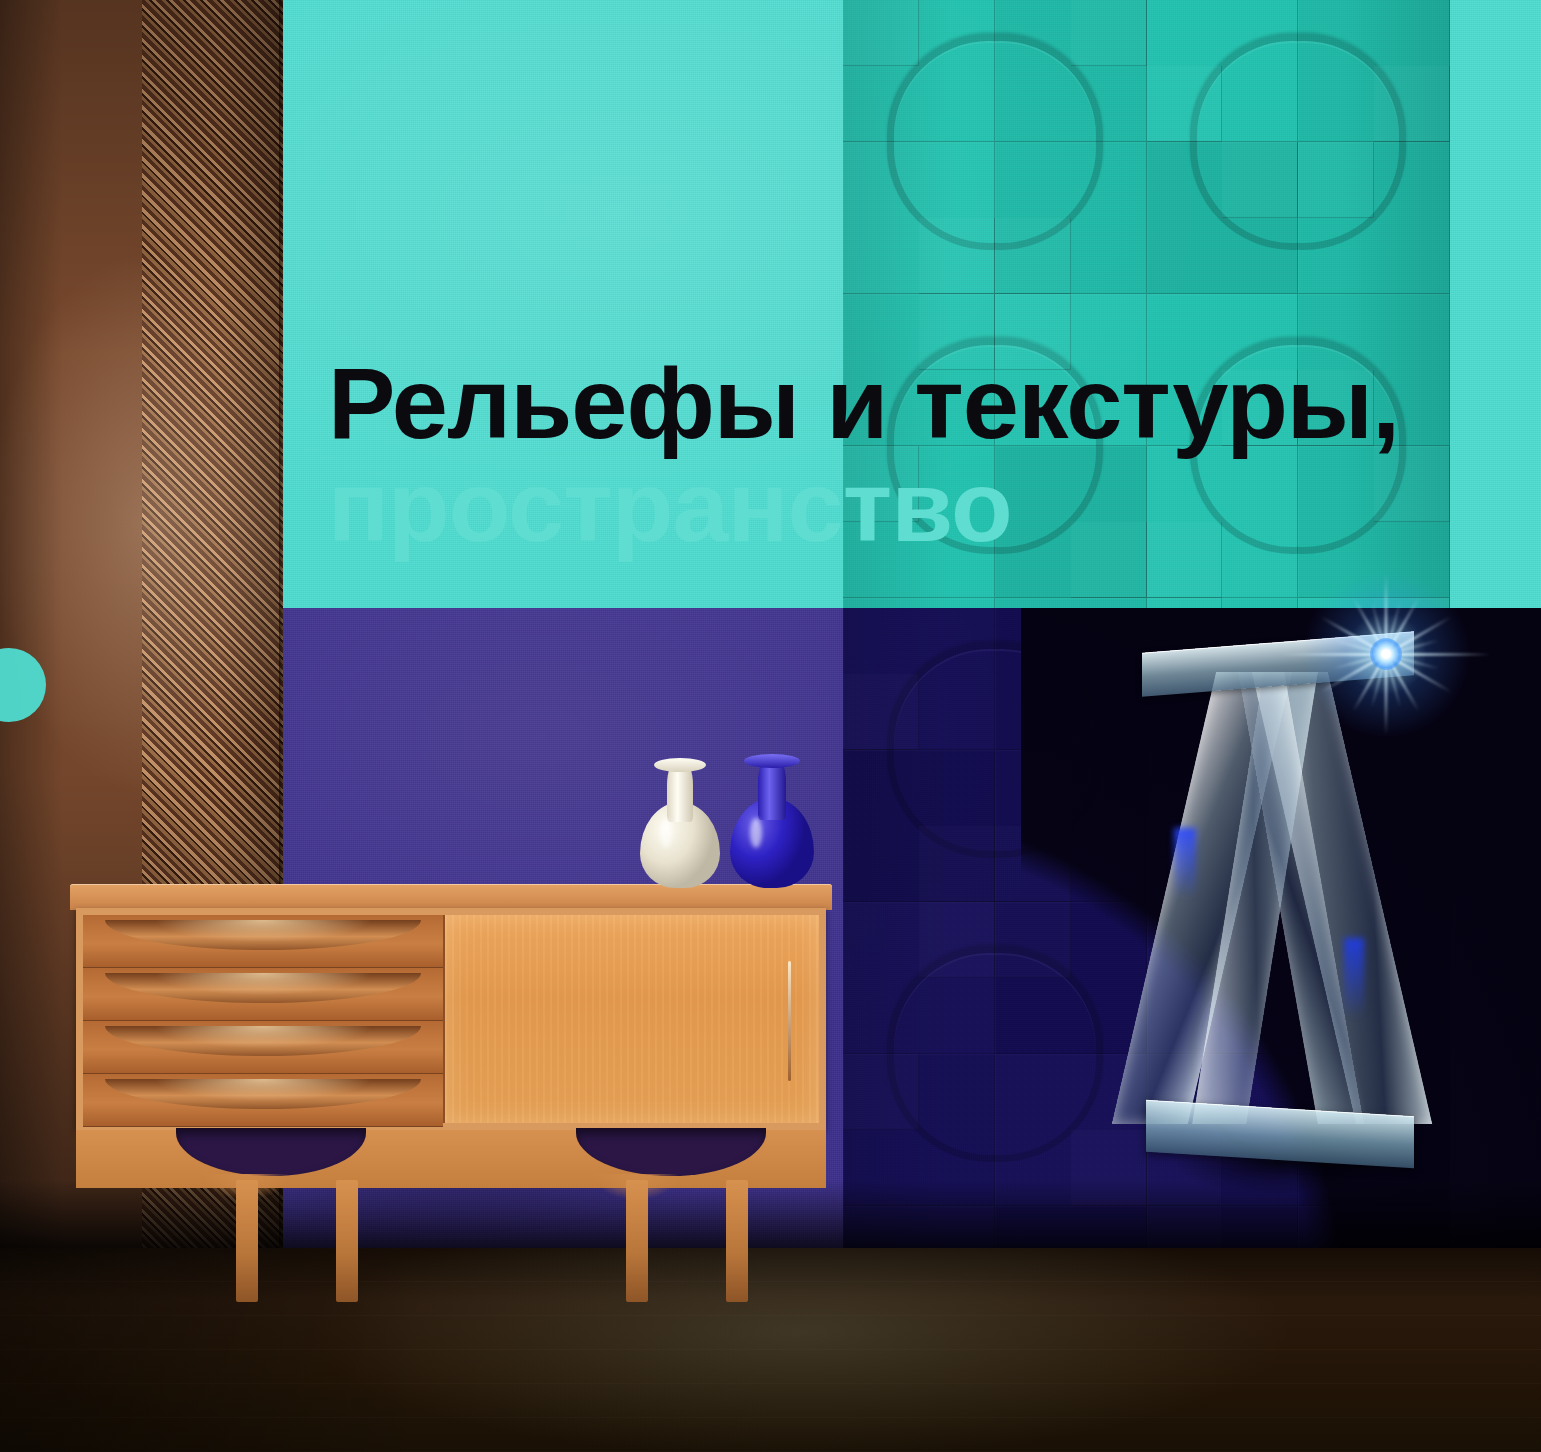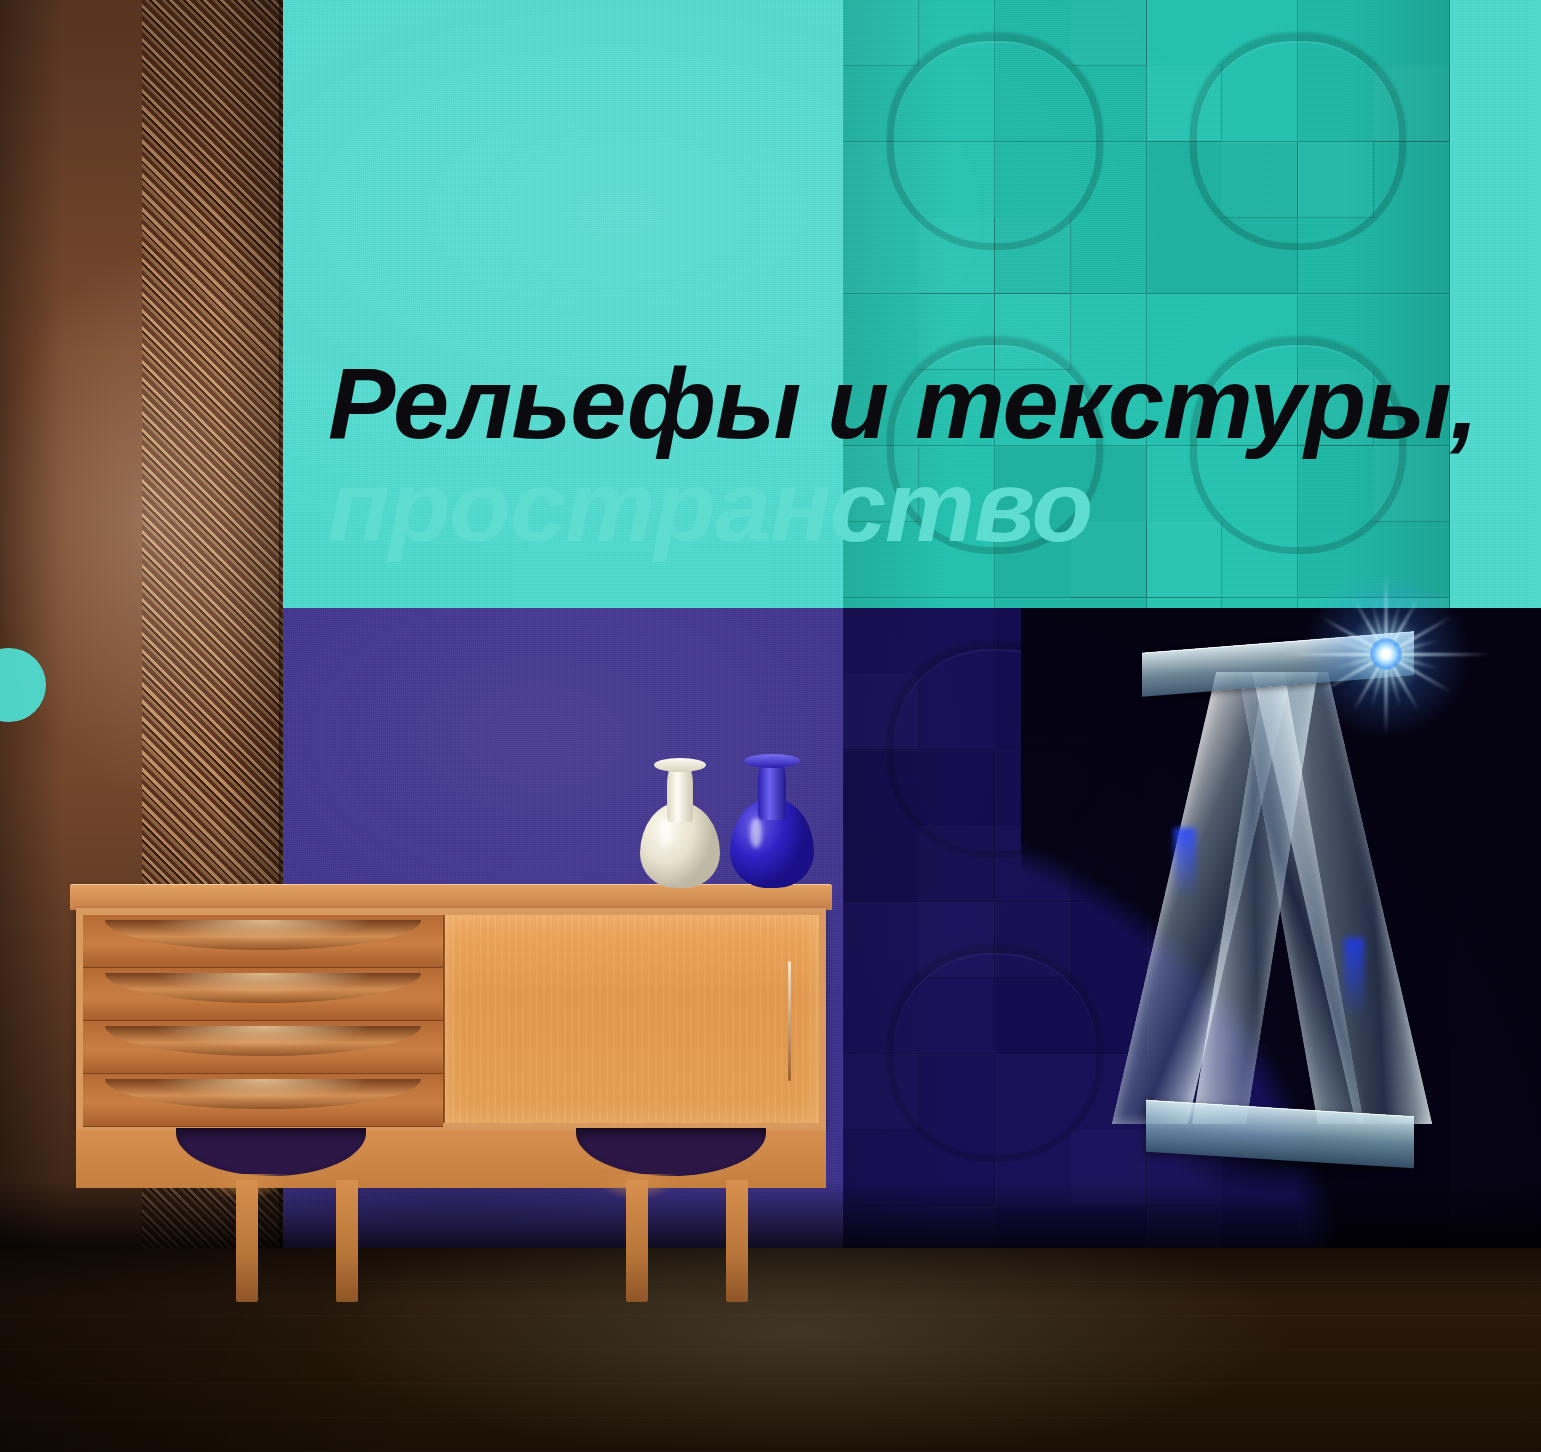--- a/index.html
+++ b/index.html
@@ -360,21 +360,20 @@
   .sparkle .ray.r8{transform:rotate(75deg);width:110px;margin-left:-55px;opacity:.7;}
   .sparkle .ray.r9{transform:rotate(105deg);width:110px;margin-left:-55px;opacity:.7;}
   .sparkle .ray.r10{transform:rotate(165deg);width:110px;margin-left:-55px;opacity:.7;}
 
   
   .headline{
     position:absolute;left:328px;top:352px;width:1180px;
     z-index:40;
     line-height:1.02;
     letter-spacing:-1px;
-    font-style:italic;
   }
   .hl-line{
     display:block;
     font-size:101px;
     font-weight:700;
     font-family:"Liberation Sans",sans-serif;
     white-space:nowrap;
   }
   .hl-dark{color:#0B0B0F;}
   .hl-accent{color:#5FDDD0;}

